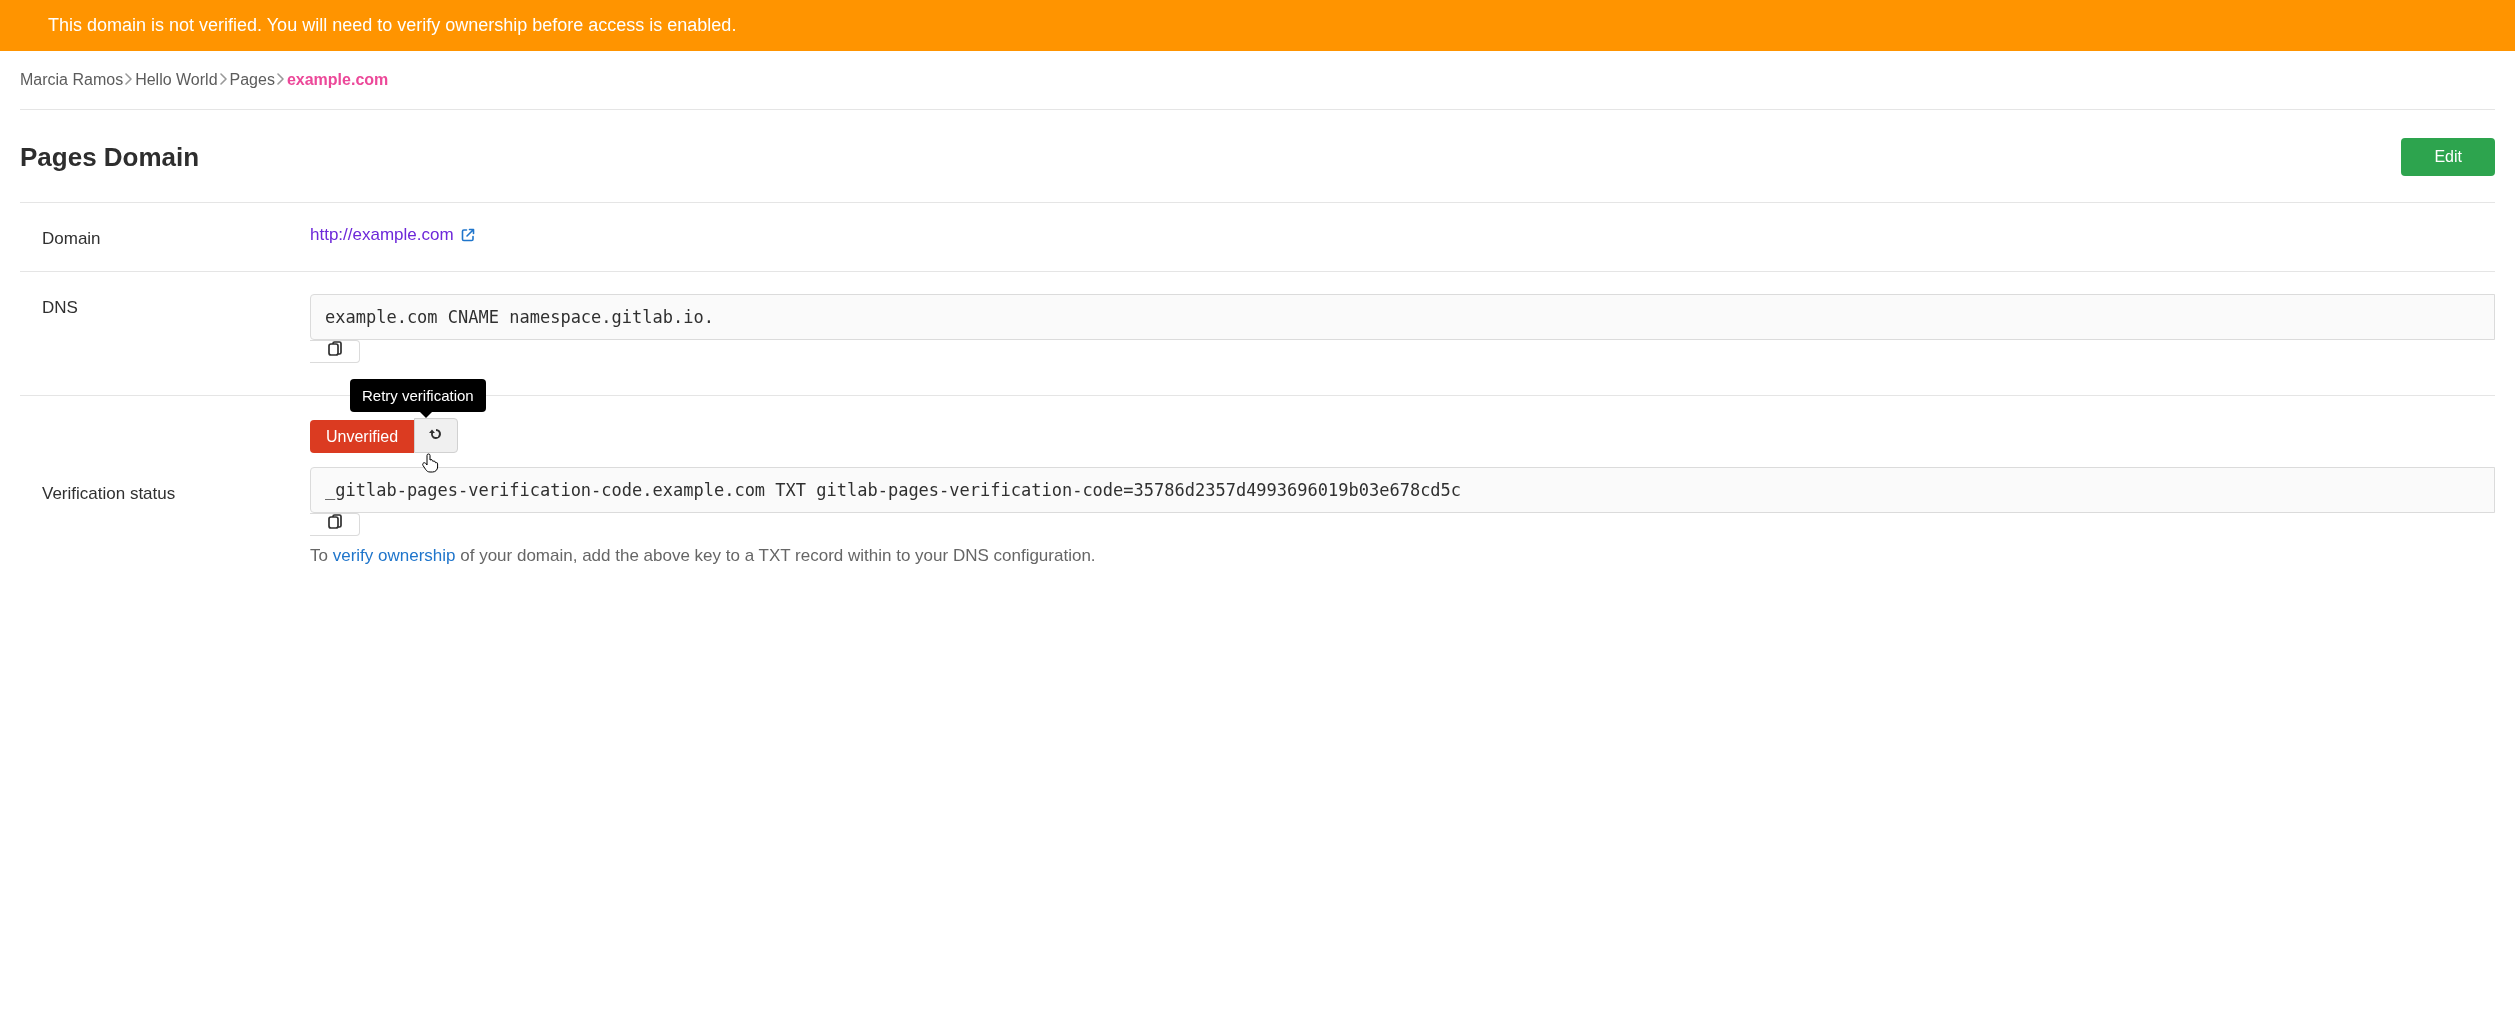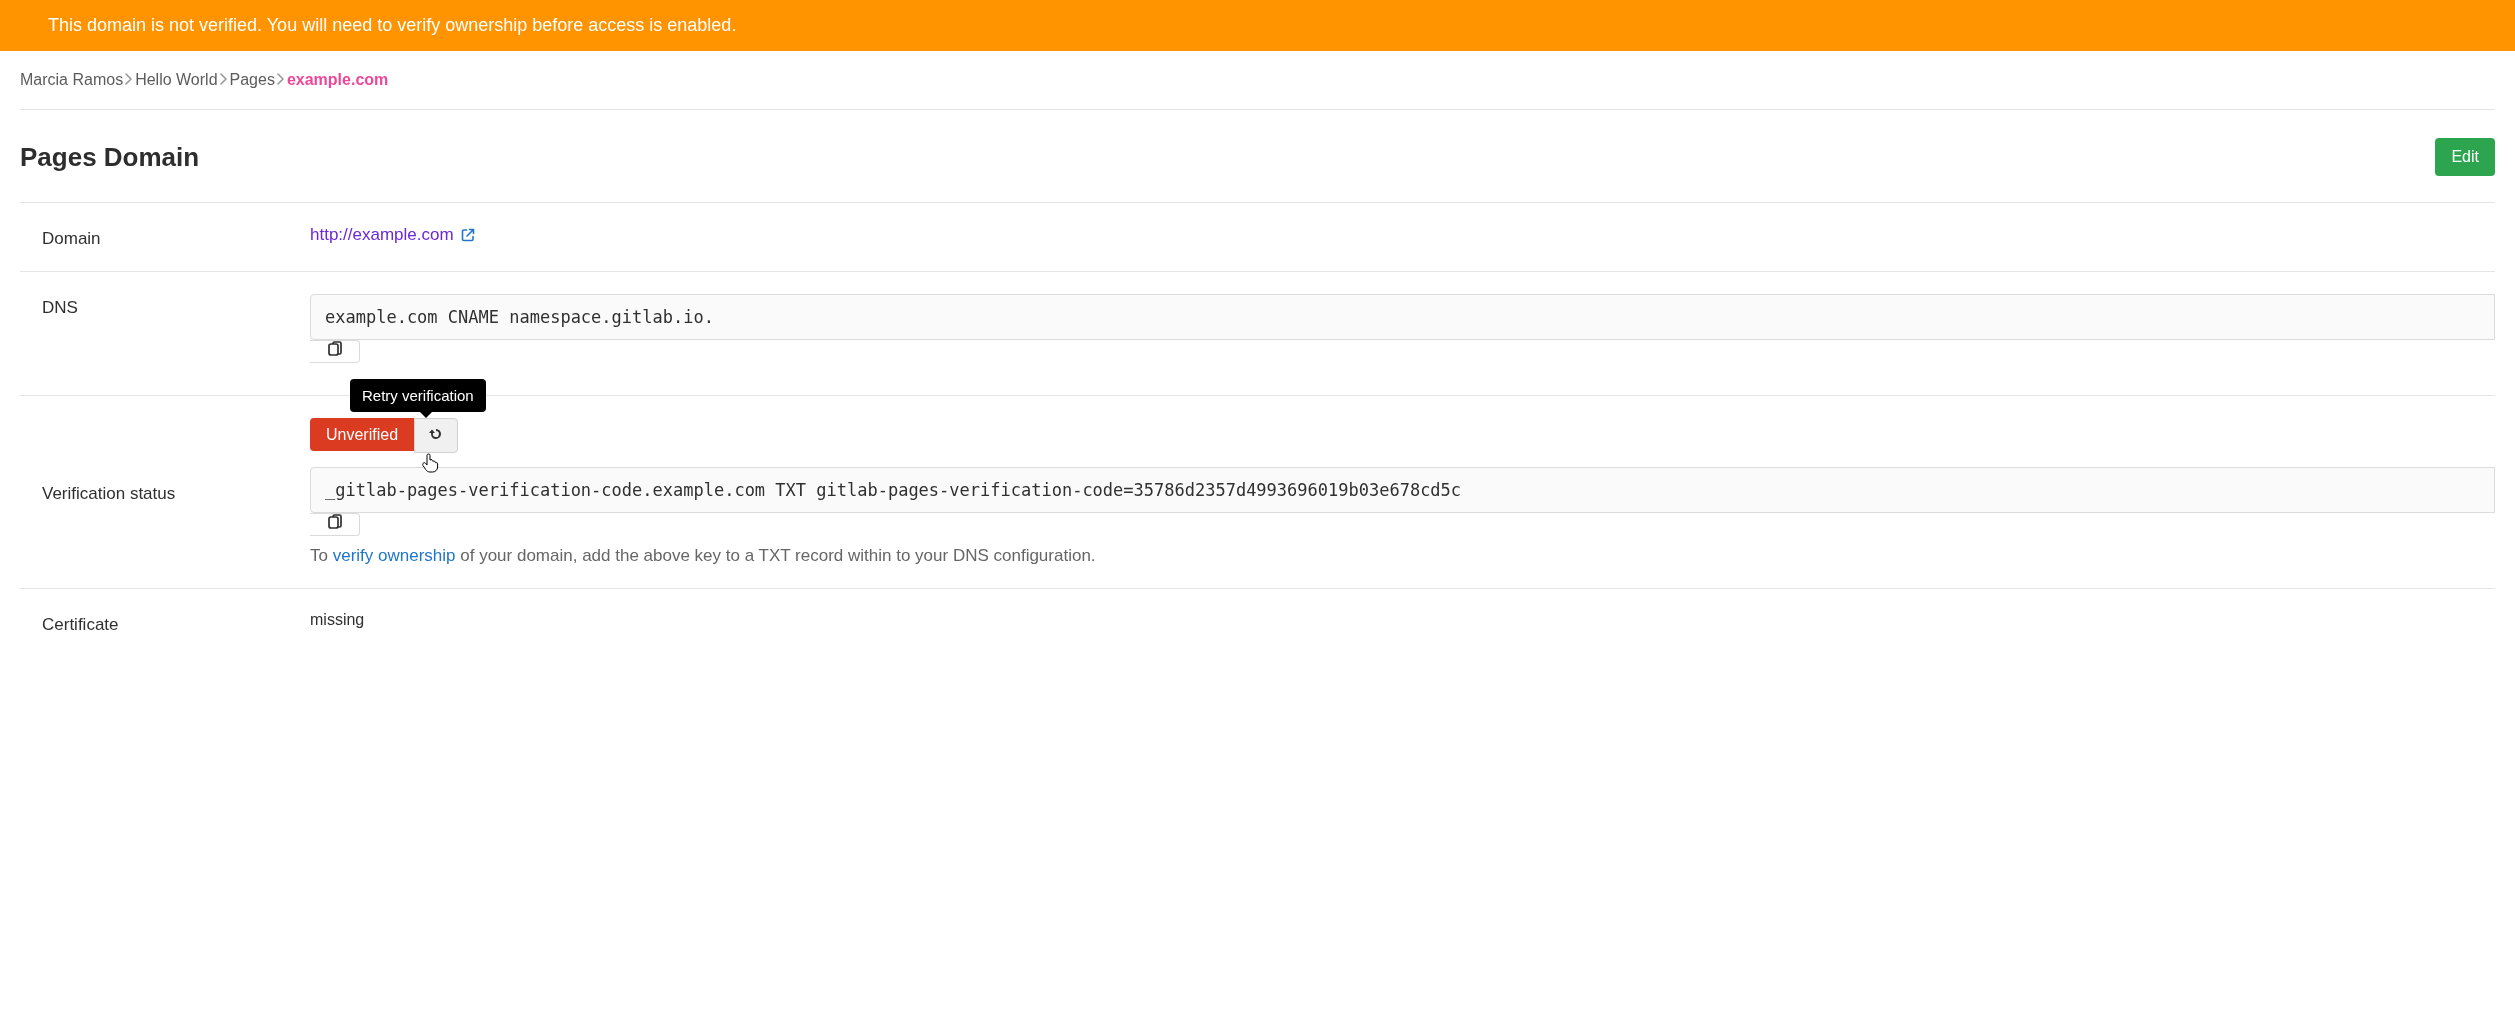--- a/index.html
+++ b/index.html
@@ -40,21 +40,21 @@
   }
   .page-title {
     font-size: 26px;
     font-weight: 700;
     color: #2e2e2e;
   }
   .btn-edit {
     background: #2da44e;
     color: #fff;
     border: none;
-    padding: 10px 16px;
+    padding: 10px 33px;
     border-radius: 4px;
     font-size: 16px;
     font-weight: 500;
     cursor: pointer;
   }
   .detail-table {
     width: 100%;
   }
   .detail-row {
     display: flex;
@@ -116,21 +116,21 @@
     justify-content: center;
     cursor: pointer;
   }
   .hint-text {
     color: #666;
     font-size: 17px;
   }
   .hint-text a { color: #1f75cb; text-decoration: none; }
   .status-row {
     display: flex;
-    align-items: flex-start;
+    align-items: flex-end;
     gap: 0;
     margin-bottom: 14px;
     position: relative;
   }
   .badge-unverified {
     background: #db3b21;
     color: #fff;
     padding: 7px 16px;
     border-radius: 4px 0 0 4px;
     font-size: 16px;
@@ -274,21 +274,15 @@
               </svg>
             </span>
           </button>
         </div>
         <div class="hint-text">
           <span>To </span><a href="#">verify ownership</a><span> of your domain, add the above key to a TXT record within to your DNS configuration.</span>
         </div>
       </div>
     </div>
 
-    <div class="detail-row">
-      <div class="detail-label">Certificate</div>
-      <div class="detail-value">
-        <span>missing</span>
-      </div>
-    </div>
 
   </div>
 </div>
 
 </body></html>

